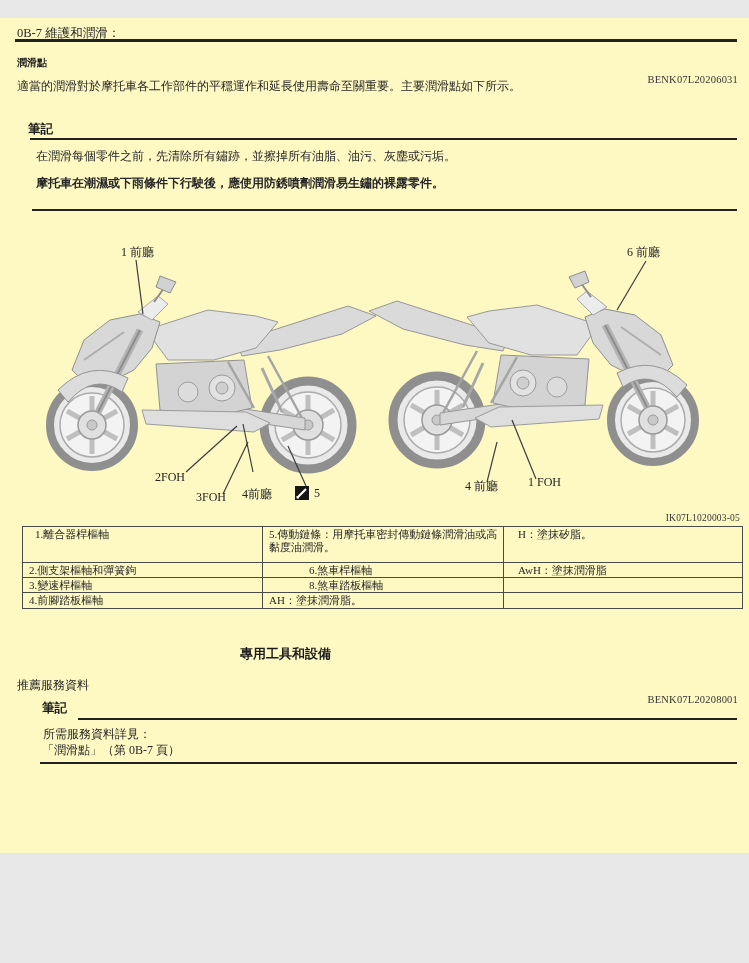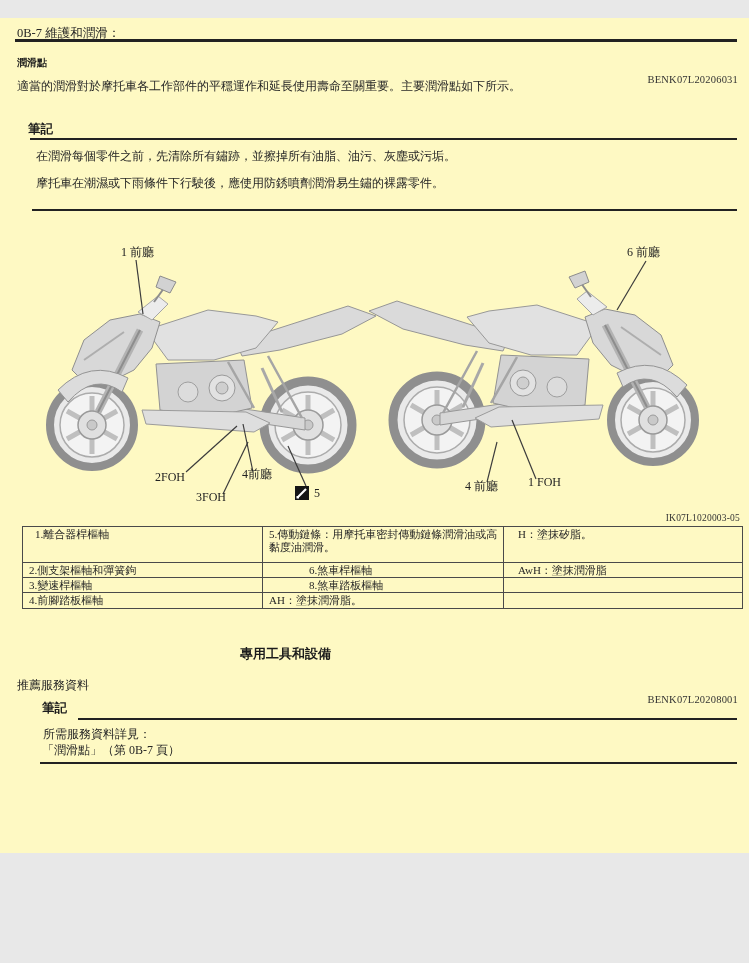--- a/index.html
+++ b/index.html
@@ -38,21 +38,21 @@
   <div class="abs body-txt" style="left:17px;top:7px;font-size:12.5px;">0B-7 維護和潤滑：</div>
   <div class="rule" style="left:15px;top:21px;width:722px;height:3px;"></div>
 
   <div class="abs b" style="left:17px;top:38px;font-size:10px;">潤滑點</div>
   <div class="abs body-txt" style="left:17px;top:60px;">適當的潤滑對於摩托車各工作部件的平穩運作和延長使用壽命至關重要。主要潤滑點如下所示。</div>
   <div class="abs code" style="right:11px;top:56px;">BENK07L20206031</div>
 
   <div class="abs b" style="left:28px;top:103px;font-size:12.5px;">筆記</div>
   <div class="rule" style="left:30px;top:120px;width:707px;height:2px;"></div>
   <div class="abs note-line" style="left:36px;top:130px;">在潤滑每個零件之前，先清除所有鏽跡，並擦掉所有油脂、油污、灰塵或污垢。</div>
-  <div class="abs note-line" style="left:36px;top:157px;">摩托車在潮濕或下雨條件下行駛後，應使用防銹噴劑潤滑易生鏽的裸露零件。</div>
+  <div class="abs note-line" style="left:36px;top:157px;font-weight:bold;">摩托車在潮濕或下雨條件下行駛後，應使用防銹噴劑潤滑易生鏽的裸露零件。</div>
   <div class="rule" style="left:32px;top:191px;width:705px;height:2px;"></div>
 
   <svg class="abs" style="left:0;top:215px;" width="749" height="295" viewBox="0 0 749 295">
     <defs>
       <g id="bike">
 
         <circle cx="268" cy="165" r="44" fill="#e9e9e9" stroke="#8f8f8f" stroke-width="9"></circle>
         <circle cx="268" cy="165" r="33" fill="#f3f3f3" stroke="#ababab" stroke-width="1.5"></circle>
         <path d="M268,135 L268,195 M242,150 L294,180 M242,180 L294,150" stroke="#bfbfbf" stroke-width="5" fill="none"></path>
         <circle cx="268" cy="165" r="15" fill="#e0e0e0" stroke="#9a9a9a" stroke-width="1.5"></circle>
@@ -102,21 +102,21 @@
       <line x1="306" y1="253" x2="288" y2="213"></line>
       <line x1="646" y1="28" x2="617" y2="77"></line>
       <line x1="487" y1="249" x2="497" y2="209"></line>
       <line x1="536" y1="246" x2="512" y2="187"></line>
     </g>
   </svg>
 
   <div class="abs fig-label" style="left:121px;top:226px;">1 前廳</div>
   <div class="abs fig-label" style="left:155px;top:452px;">2FOH</div>
   <div class="abs fig-label" style="left:196px;top:472px;">3FOH</div>
-  <div class="abs fig-label" style="left:242px;top:448px;">4前廳</div>
+  <div class="abs fig-label" style="left:242px;top:468px;">4前廳</div>
   <svg class="abs" style="left:295px;top:468px;" width="14" height="14" viewBox="0 0 14 14">
     <rect x="0" y="0" width="14" height="14" fill="#151515"></rect>
     <line x1="3.5" y1="10.5" x2="11" y2="3" stroke="#ffffff" stroke-width="2.2"></line>
     <rect x="1.5" y="10" width="2.5" height="2.5" fill="#ffffff"></rect>
   </svg>
   <div class="abs fig-label" style="left:314px;top:468px;">5</div>
   <div class="abs fig-label" style="left:627px;top:226px;">6 前廳</div>
   <div class="abs fig-label" style="left:465px;top:460px;">4 前廳</div>
   <div class="abs fig-label" style="left:528px;top:457px;text-align:center;">1 FOH</div>
   <div class="abs code" style="right:9px;top:495px;font-size:9.5px;">IK07L1020003-05</div>

